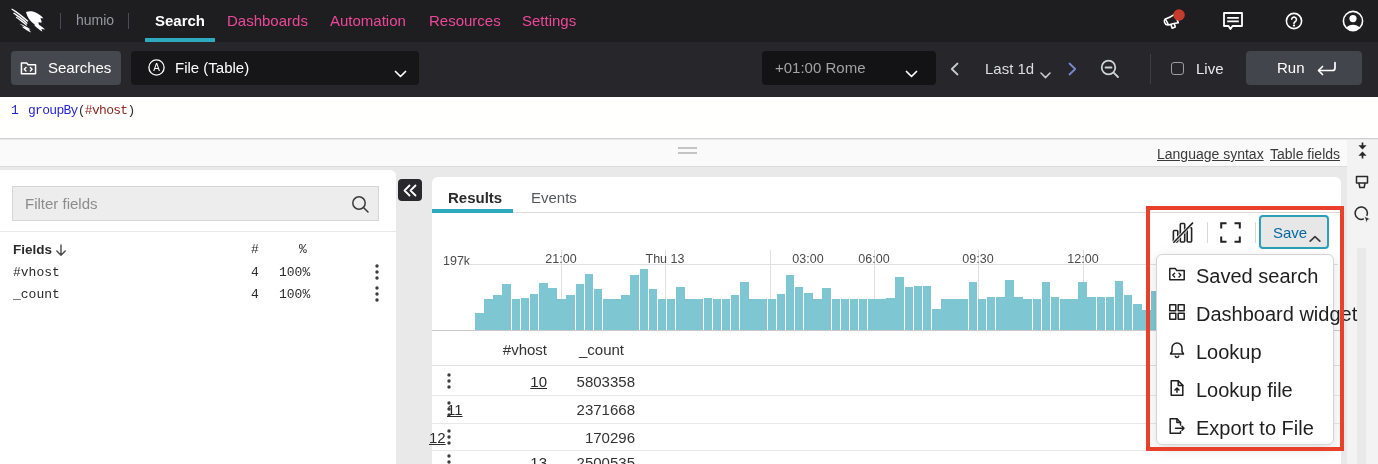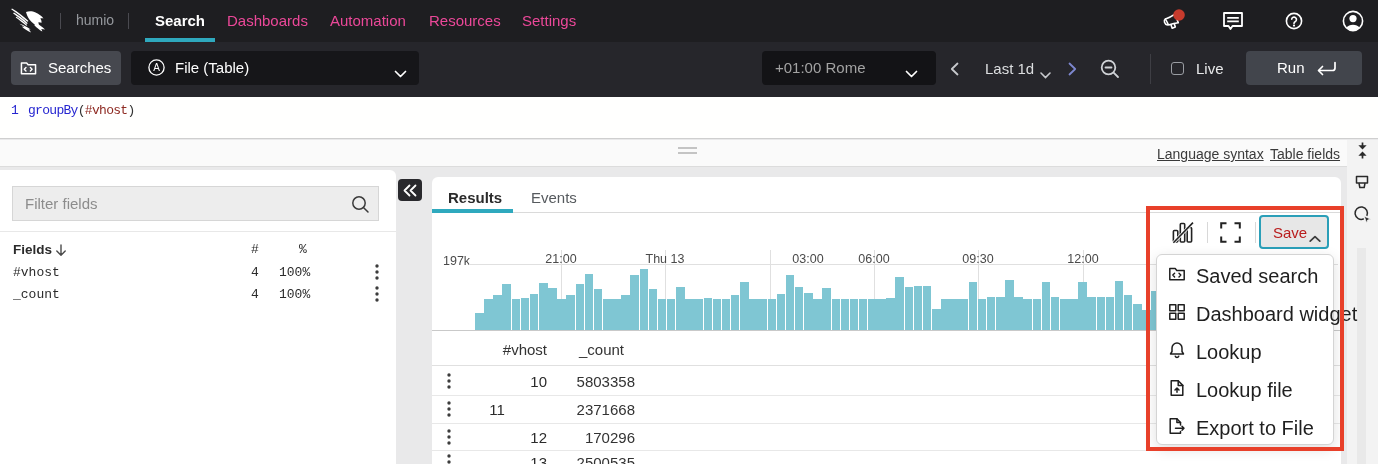--- a/index.html
+++ b/index.html
@@ -9,21 +9,21 @@
 .qrow{position:absolute;left:0;top:97px;width:1378px;height:42px;background:#fffffe;border-bottom:1px solid #cfcfcf}
 .band{position:absolute;left:0;top:140px;width:1378px;height:27px;background:#fafafa;border-bottom:1px solid #dcdcdc}
 .nav{position:absolute;top:12px;font-size:15px;color:#ec4899;white-space:nowrap}
 .vsep{position:absolute;top:13px;width:1px;height:16px;background:#4a4a50}
 .btn{position:absolute;border-radius:4px}
 .bar{position:absolute;bottom:134px;width:8.5px;background:#7fc6d3}
 .vgrid{position:absolute;top:250px;height:80px;width:1px;background:#e0e0e0}
 .xlab{position:absolute;top:252px;width:80px;text-align:center;font-size:12.5px;color:#4a4a4a}
 .mitem{font-size:20px;color:#1f1f1f;white-space:nowrap}
 .tnum{font-size:15px;color:#333}
-.tlink{font-size:15px;color:#2b2b2b;}
+.tlink{font-size:15px;color:#2b2b2b;text-decoration:underline}
 .mono,.mono *{font-family:"Liberation Mono",monospace}
 </style></head><body>
 
 <div class="topbar">
 <svg width="36" height="27" viewBox="0 0 36 27" style="position:absolute;left:11px;top:7px">
 <g fill="#fff">
 <path d="M1,1.5 C7,5 13,9.5 17.5,14 L16.3,14.8 C11,10.3 5,5.5 0.2,2.2 Z"></path>
 <path d="M3,5.5 C8,8.6 13,12.3 16.8,16.2 L15.7,16.9 C11,13.2 6,9.5 2,6.3 Z"></path>
 <path d="M5.5,9.8 C9.5,12.2 13.3,15 16.3,18.2 L15.3,18.8 C11.8,15.8 8,13 4.7,10.6 Z"></path>
 <path d="M15,5 C18,3.9 21.8,4.1 24.6,5.6 C27.9,7.3 31,9.4 32.5,11.5 C31.2,11.3 30.2,11.3 29.3,11.6 C30.3,12.9 30.7,14.5 30.5,15.8 C29.4,15.3 28.3,15.1 27.4,15.2 C27.8,16.6 27.8,18.1 27.6,19.3 C24.4,18.2 20.8,15.6 18.4,12.4 C16.8,10.2 15.5,7.4 15,5 Z"></path>
@@ -316,30 +316,30 @@
     </svg></div>
 <div class="abs tlink" style="left:447px;top:373px;width:100px;text-align:right">10</div>
 <div class="abs tnum" style="left:485px;top:373px;width:150px;text-align:right">5803358</div>
 <div class="abs" style="left:447px;top:401px"><svg width="4" height="16" viewBox="0 0 4 16">
       <g fill="#3c3c3c">
         <circle cx="2" cy="2" r="1.7"></circle>
         <circle cx="2" cy="8" r="1.7"></circle>
         <circle cx="2" cy="14" r="1.7"></circle>
       </g>
     </svg></div>
-<div class="abs tlink" style="left:447px;top:401px;width:100px;text-align:center">11</div>
+<div class="abs tlink" style="left:447px;top:401px;width:100px;text-align:left">11</div>
 <div class="abs tnum" style="left:485px;top:401px;width:150px;text-align:right">2371668</div>
 <div class="abs" style="left:447px;top:429px"><svg width="4" height="16" viewBox="0 0 4 16">
       <g fill="#3c3c3c">
         <circle cx="2" cy="2" r="1.7"></circle>
         <circle cx="2" cy="8" r="1.7"></circle>
         <circle cx="2" cy="14" r="1.7"></circle>
       </g>
     </svg></div>
-<div class="abs tlink" style="left:447px;top:429px;width:100px;text-align:right">12</div>
+<div class="abs tlink" style="left:429px;top:429px;width:100px;">12</div>
 <div class="abs tnum" style="left:485px;top:429px;width:150px;text-align:right">170296</div>
 <div class="abs" style="left:447px;top:454px"><svg width="4" height="16" viewBox="0 0 4 16">
       <g fill="#3c3c3c">
         <circle cx="2" cy="2" r="1.7"></circle>
         <circle cx="2" cy="8" r="1.7"></circle>
         <circle cx="2" cy="14" r="1.7"></circle>
       </g>
     </svg></div>
 <div class="abs tlink" style="left:447px;top:454px;width:100px;text-align:right">13</div>
 <div class="abs tnum" style="left:485px;top:454px;width:150px;text-align:right">2500535</div>
@@ -357,21 +357,21 @@
 </g>
     </svg></div>
 <div class="abs" style="left:1207px;top:222px;width:1px;height:21px;background:#d8d8d8"></div>
 <div class="abs" style="left:1220px;top:222px"><svg width="21" height="21" viewBox="0 0 21 21">
 <g fill="none" stroke="#222" stroke-width="2">
 <path d="M1.2,6.5 V1.2 H6.5 M14.5,1.2 H19.8 V6.5 M19.8,14.5 V19.8 H14.5 M6.5,19.8 H1.2 V14.5"></path>
 </g>
     </svg></div>
 <div class="abs" style="left:1255px;top:222px;width:1px;height:21px;background:#d8d8d8"></div>
 <div class="abs" style="left:1259px;top:215px;width:70px;height:34px;background:#e7e7e7;border:2px solid #2b9fb8;border-radius:4px">
-  <div class="abs" style="left:12px;top:7px;font-size:15px;color:#b91c1c">Save</div>
+  <div class="abs" style="left:12px;top:7px;font-size:15px;color:#0369a1">Save</div>
   <div class="abs" style="left:48px;top:12px"><svg width="12" height="8" viewBox="0 0 12 8">
         <path d="M1.2,6.2 L6,1.6 L10.8,6.2" fill="none" stroke="#3c3c3c" stroke-width="1.7" stroke-linecap="round" stroke-linejoin="round"></path>
       </svg></div>
 </div>
 
 <div class="abs" style="left:1156px;top:254px;width:178px;height:191px;background:#fff;border:1px solid #d4d4d4;border-radius:6px;box-shadow:0 4px 14px rgba(0,0,0,0.13)"></div>
 <div class="abs" style="left:1168px;top:265px;width:18px;height:18px"><svg width="18" height="18" viewBox="0 0 18 18">
       <g fill="none" stroke="#1f1f1f" stroke-width="1.5" stroke-linejoin="round" stroke-linecap="round">
         <path d="M1.8,3.6 H7.2 L8.8,5.4 H16.2 V14.8 H1.8 Z"></path>
         <path d="M6.6,8.3 L4.8,10.1 L6.6,11.9 M11,8.3 L12.8,10.1 L11,11.9" stroke-width="1.4"></path>

